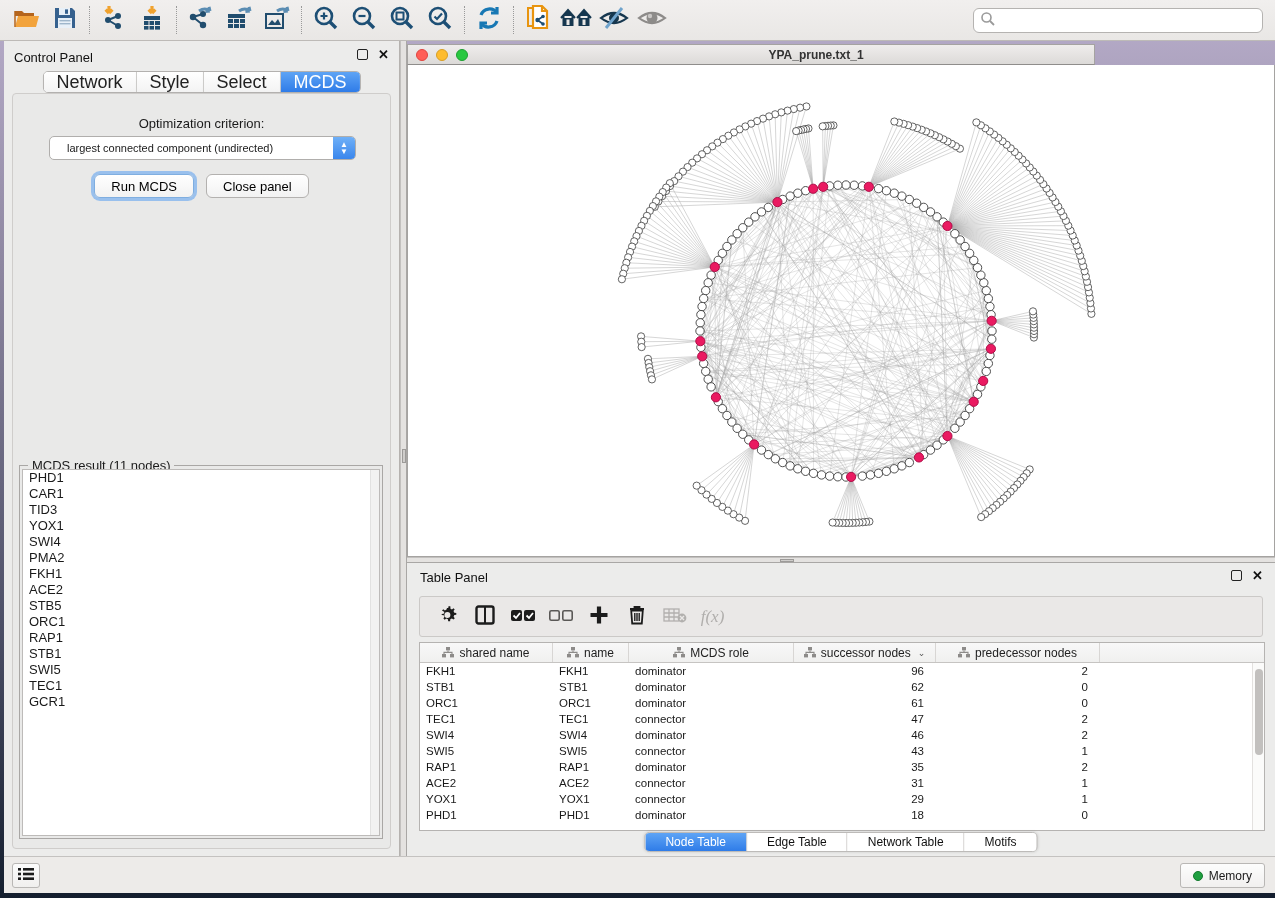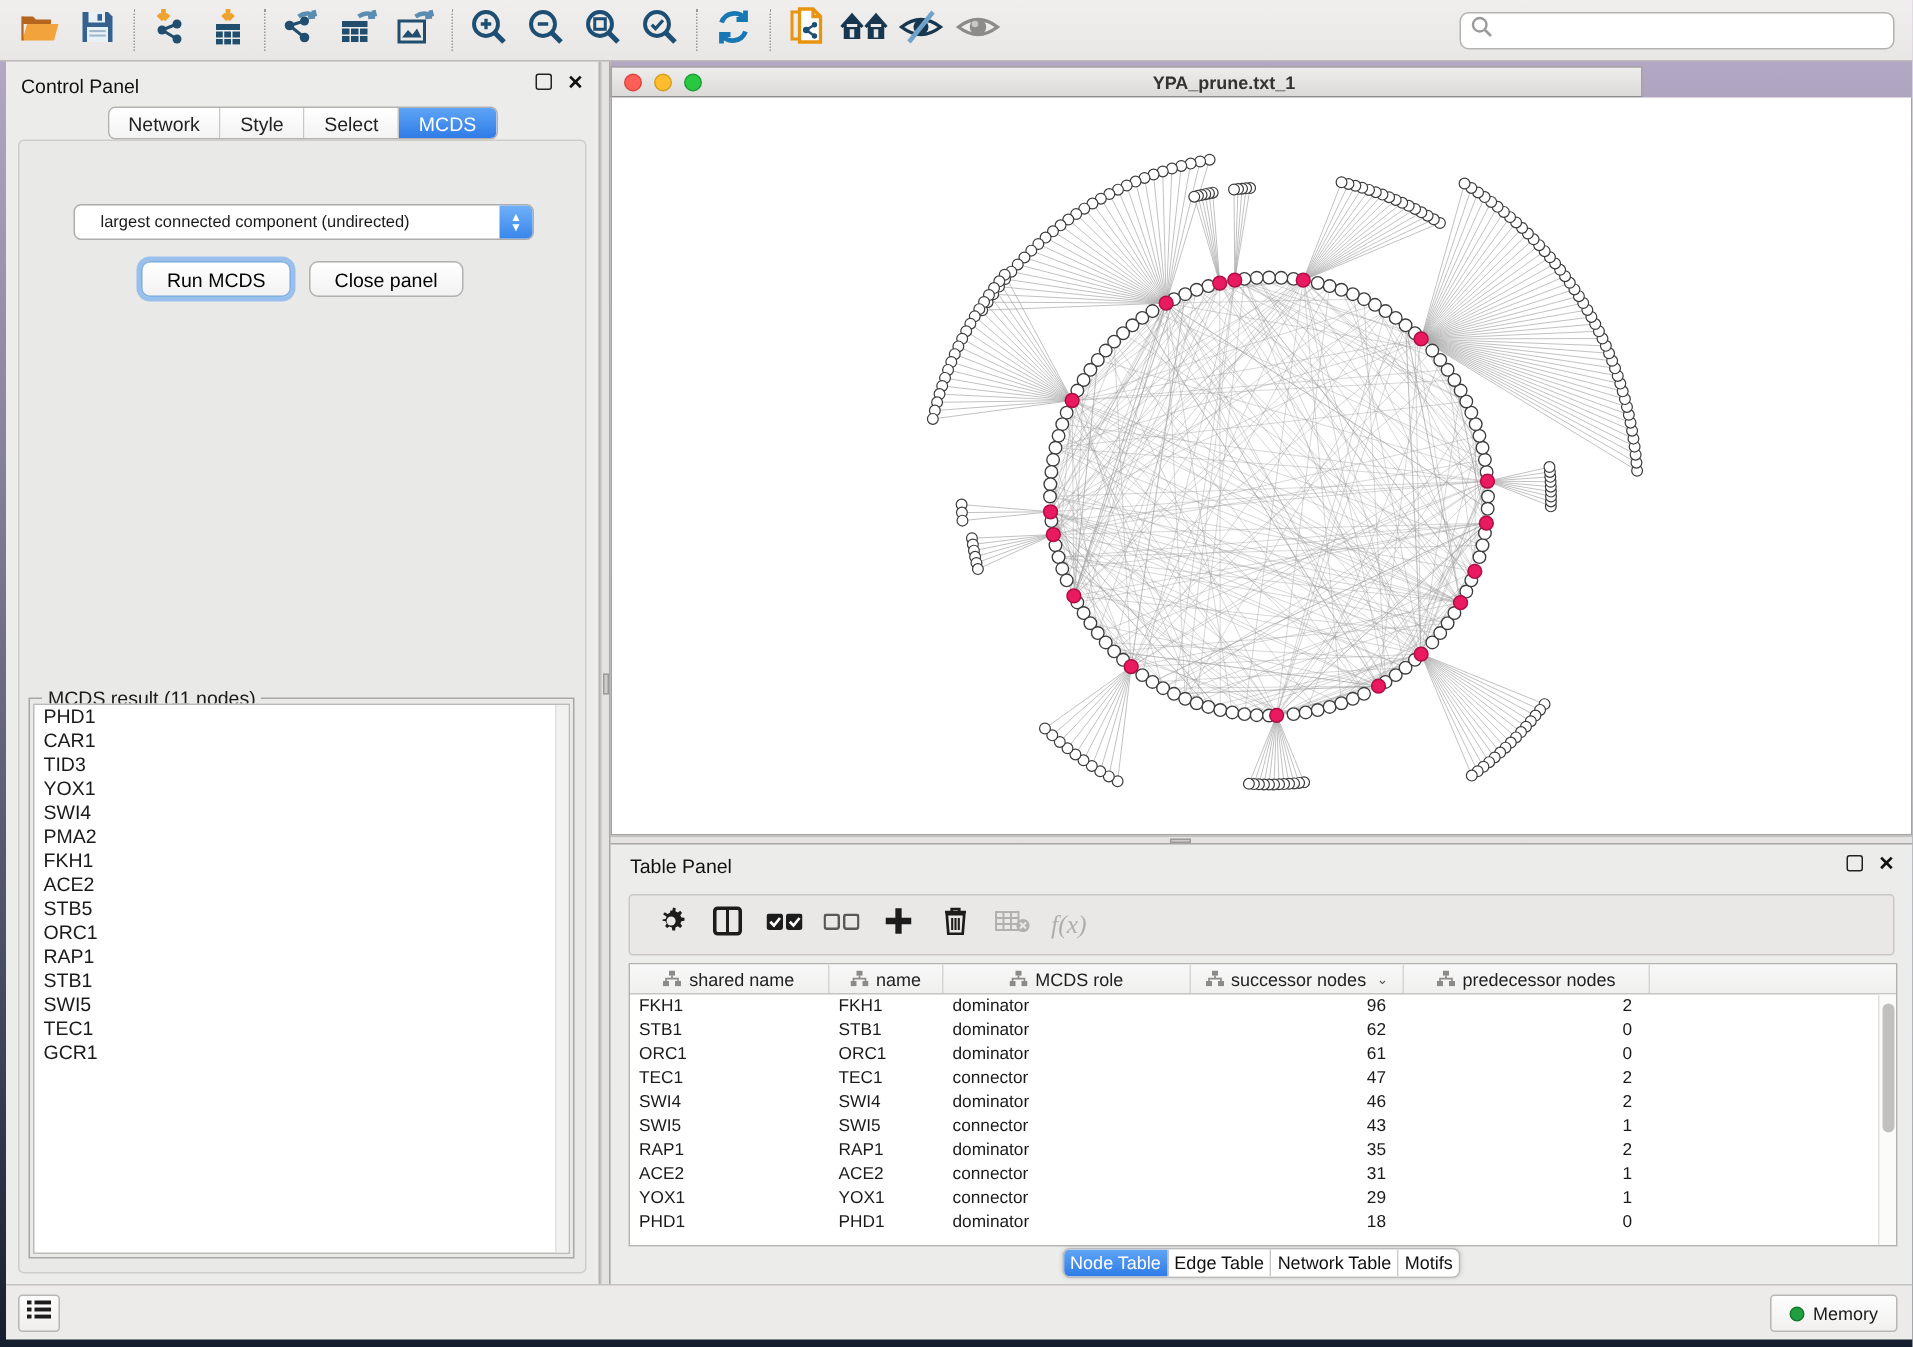--- a/index.html
+++ b/index.html
@@ -25,21 +25,21 @@
 
   
   .control-panel { left:4px; top:41px; width:396px; height:815px; background:#ececeb; border-right:1px solid #b5b2af; }
   .panel-title { font-size:13px; color:#111; }
   .panel-hicons { position:absolute; right:10px; top:8px; display:flex; gap:10px; align-items:center; }
   .float-ic { width:11px; height:11px; border:1.6px solid #222; border-radius:2px; }
   .close-ic { font-size:13px; font-weight:bold; color:#111; line-height:11px; }
 
   .ctabs { position:absolute; left:50%; transform:translateX(-50%); top:30px; display:flex;
     border:1px solid #b3b1af; border-radius:5px; overflow:hidden; background:#fff; height:22px; }
-  .ctab { font-size:13px; padding:2px 13px; background:linear-gradient(#ffffff,#f3f3f3); color:#222;
+  .ctab { font-size:18px; padding:2px 13px; background:linear-gradient(#ffffff,#f3f3f3); color:#222;
     border-right:1px solid #c9c7c5; display:flex; align-items:center; }
   .ctab:last-child { border-right:none; }
   .ctab.sel { background:linear-gradient(#5ea4f5,#2f7ce8); color:#fff; }
 
   .cp-content { position:absolute; left:8px; right:8px; top:52px; bottom:7px;
     background:#e9e9e8; border:1px solid #cfcdcb; border-radius:4px; }
   .opt-label { position:absolute; top:22px; width:100%; text-align:center; font-size:13px; }
   .dropdown { position:absolute; left:36px; right:34px; top:42px; height:24px; background:#fff;
     border:1px solid #b0aeac; border-radius:5px; display:flex; align-items:center; }
   .dropdown .val { flex:1; font-size:11px; padding-left:17px; white-space:nowrap; overflow:hidden; }
@@ -91,21 +91,21 @@
   .sortch { font-size:9px; color:#555; margin-left:2px; }
   .grid-body { position:absolute; left:0; right:12px; top:20px; bottom:0; overflow:hidden; }
   .grow { display:flex; height:16px; font-size:11.5px; align-items:center; }
   .gcell { padding:0 6px; white-space:nowrap; }
   .num { text-align:right; }
   .vscroll { position:absolute; right:0; top:20px; bottom:0; width:12px; background:#fbfbfa; border-left:1px solid #e3e1df; }
   .vthumb { position:absolute; left:2px; top:6px; width:8px; height:86px; background:#c2c0be; border-radius:4px; }
 
   .bottom-tabs { position:absolute; left:50%; transform:translateX(-50%); bottom:4px; display:flex;
     border:1px solid #bdbbb9; border-radius:5px; overflow:hidden; height:20px; background:#fff; box-shadow:0 0 3px rgba(0,0,0,.15); }
-  .btab { font-size:12px; padding:2px 4px; display:flex; align-items:center; border-right:1px solid #c9c7c5; background:#fff; color:#111; }
+  .btab { font-size:12px; padding:2px 20px; display:flex; align-items:center; border-right:1px solid #c9c7c5; background:#fff; color:#111; }
   .btab:last-child { border-right:none; }
   .btab.sel { background:linear-gradient(#5ea4f5,#2f7ce8); color:#fff; }
 
   
   .statusbar { left:4px; top:856px; width:1271px; height:37px; background:#edebe9; border-top:1px solid #c4c2c0; }
   .list-btn { position:absolute; left:8px; top:6px; width:28px; height:25px; background:linear-gradient(#fcfcfc,#f0efee);
     border:1px solid #b9b7b5; border-radius:3px; display:flex; align-items:center; justify-content:center; }
   .mem-btn { position:absolute; right:10px; top:6px; height:25px; background:linear-gradient(#fdfdfd,#f1f0ef);
     border:1px solid #b9b7b5; border-radius:3px; display:flex; align-items:center; gap:6px; padding:0 12px; font-size:12px;text-align:right; }
   .memdot { width:10px; height:10px; border-radius:50%; background:#1f9f40; border:1px solid #157a2e; }
@@ -311,20 +311,21 @@
     <span class="float-ic"></span>
     <span class="close-ic">✕</span>
   </div>
   <div class="ctabs">
       <div class="ctab">Network</div>
       <div class="ctab">Style</div>
       <div class="ctab">Select</div>
       <div class="ctab sel">MCDS</div>
     </div>
   <div class="cp-content">
+    <div class="opt-label">Optimization criterion:</div>
     <div class="dropdown">
       <span class="val">largest connected component (undirected)</span>
       <span class="dd-step">
           <span>▲</span>
           <span>▼</span>
         </span>
     </div>
     <div class="btnrow">
       <button class="mbtn focused">Run MCDS</button>
       <button class="mbtn">Close panel</button>

